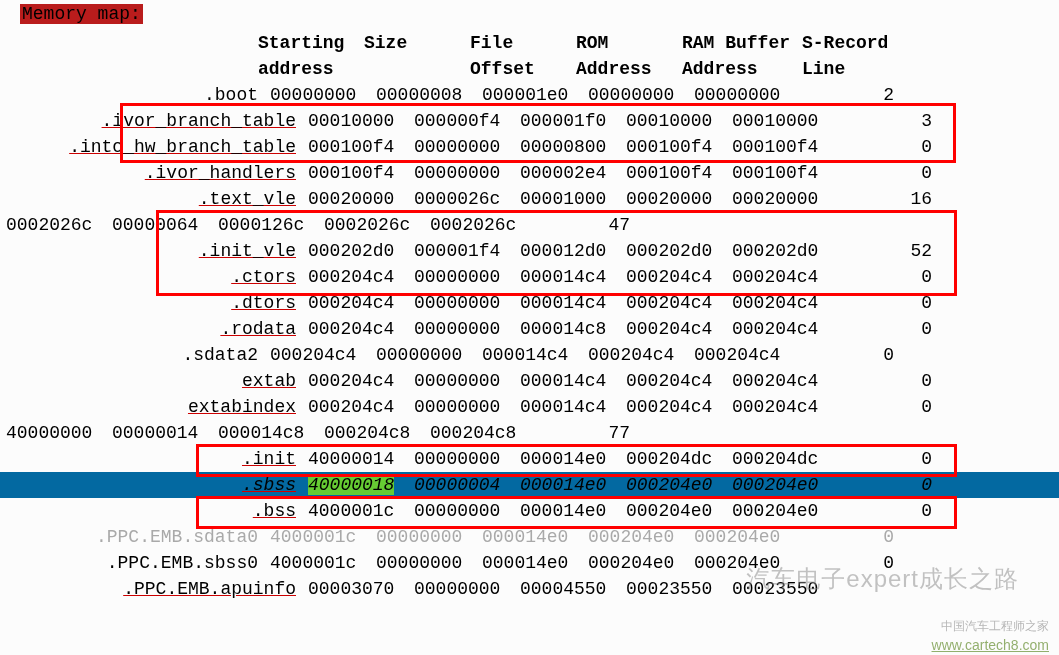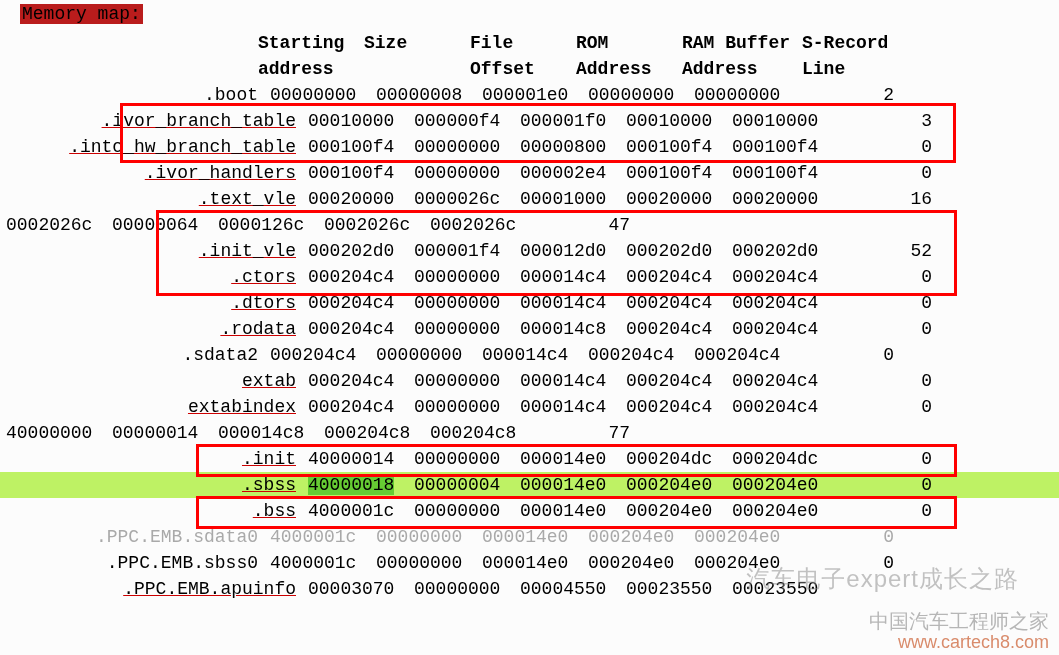--- a/index.html
+++ b/index.html
@@ -39,21 +39,21 @@
     width: 100px;
     padding-left: 6px;
   }
   .c6 {
     width: 100px;
     text-align: right;
     padding-right: 20px;
   }
   .underline { text-decoration: underline; text-decoration-color: #c00; padding-left: 38px; }
   .green-hl { background: #66cc33; }
-  .selrow { background: #bef264; }
+  .selrow { background: #0369a1; font-style: italic; }
   .box {
     position: absolute;
     border: 3px solid #ff0000;
     pointer-events: none;
   }
   .dim { color: #666; opacity: 0.55; }
   .hdr1 { display:flex; height:26px; }
   .hdr1 span, .hdr2 span { display:inline-block;font-weight:bold; }
   .hcol0 { width:258px; }
   .hcol { width:106px; }
@@ -68,30 +68,31 @@
     font-size: 24px;
     letter-spacing: 1px;
   }
   .watermark2 {
     position: absolute;
     right: 10px;
     bottom: 20px;
     font-family: sans-serif;
     color: #888;
     opacity: 0.6;
-    font-size: 20px;
+    font-size: 12px;
   }
   .watermark3 {
     position: absolute;
     right: 10px;
     bottom: 2px;
     font-family: sans-serif;
-    color: #c2410c;
+    color: #4d7c0f;
     opacity: 0.6;
-    font-size: 18px;
+    font-size: 14px;
+    text-decoration: underline;
   }
 </style>
 </head>
 <body>
 
 
 
 <div class="title">Memory map:</div>
 
 <div class="content">

